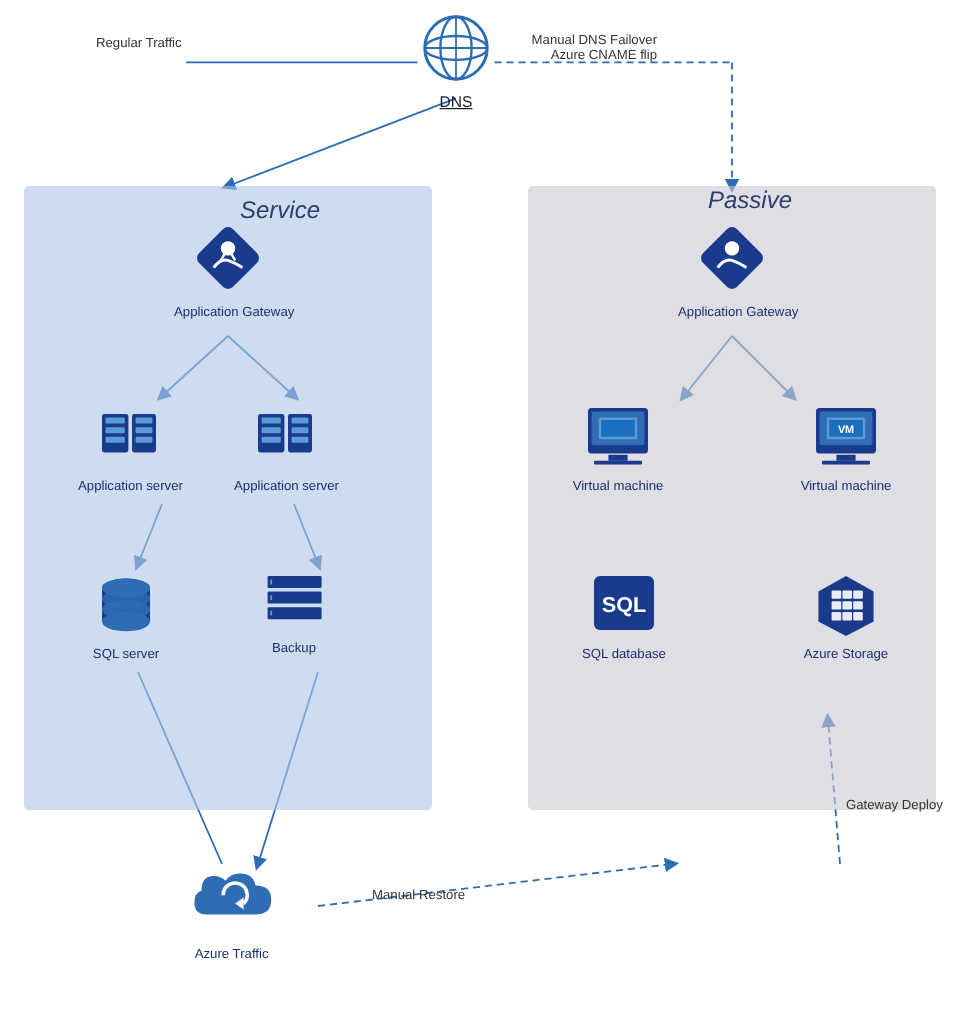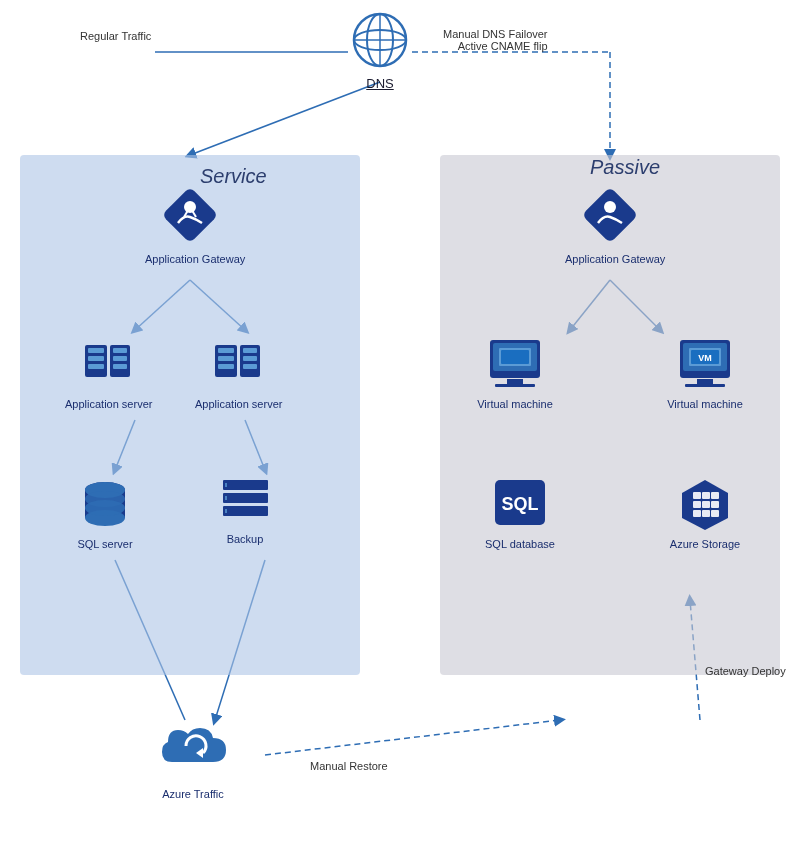--- a/index.html
+++ b/index.html
@@ -160,21 +160,21 @@
       <line x1="4" y1="30" x2="56" y2="30" stroke="#2e6db4" stroke-width="1.5"></line>
       <line x1="30" y1="4" x2="30" y2="56" stroke="#2e6db4" stroke-width="1.5"></line>
     </svg>
     <div class="dns-label">DNS</div>
   </div>
 
   <div class="arrow-label" style="top:30px; left:80px;">Regular Traffic</div>
 
   <div class="arrow-label" style="top:28px; left:443px; text-align:right;">
     <span>Manual DNS Failover</span><br>
-    <span>Active CNAME flip</span>
+    <span>Azure CNAME flip</span>
   </div>
 
   <div class="active-box"></div>
   <div class="active-label">Service</div>
 
   <div class="passive-box"></div>
   <div class="passive-label">Passive</div>
 
   <div class="component" style="top:185px; left:145px; width:90px;">
     <svg width="60" height="60" viewBox="0 0 60 60">
@@ -306,18 +306,18 @@
     <svg width="70" height="60" viewBox="0 0 70 60">
 
       <path d="M55 42 Q68 42 68 30 Q68 18 55 18 Q53 8 42 8 Q34 8 30 14 Q26 10 20 10 Q10 10 10 22 Q4 24 4 32 Q4 42 14 42 Z" fill="#2e6db4"></path>
 
       <path d="M28 26 A10 10 0 1 1 45 33" stroke="white" stroke-width="3" fill="none"></path>
       <polygon points="45,28 45,38 38,33" fill="white"></polygon>
     </svg>
     <div class="component-label">Azure Traffic</div>
   </div>
 
-  <div class="arrow-label" style="top:760px; left:310px;">Manual Restore</div>
+  <div class="arrow-label" style="top:740px; left:310px;">Manual Restore</div>
 
   <div class="arrow-label" style="top:665px; left:705px;">Gateway Deploy</div>
 
 
 </div>
 
 </body></html>

